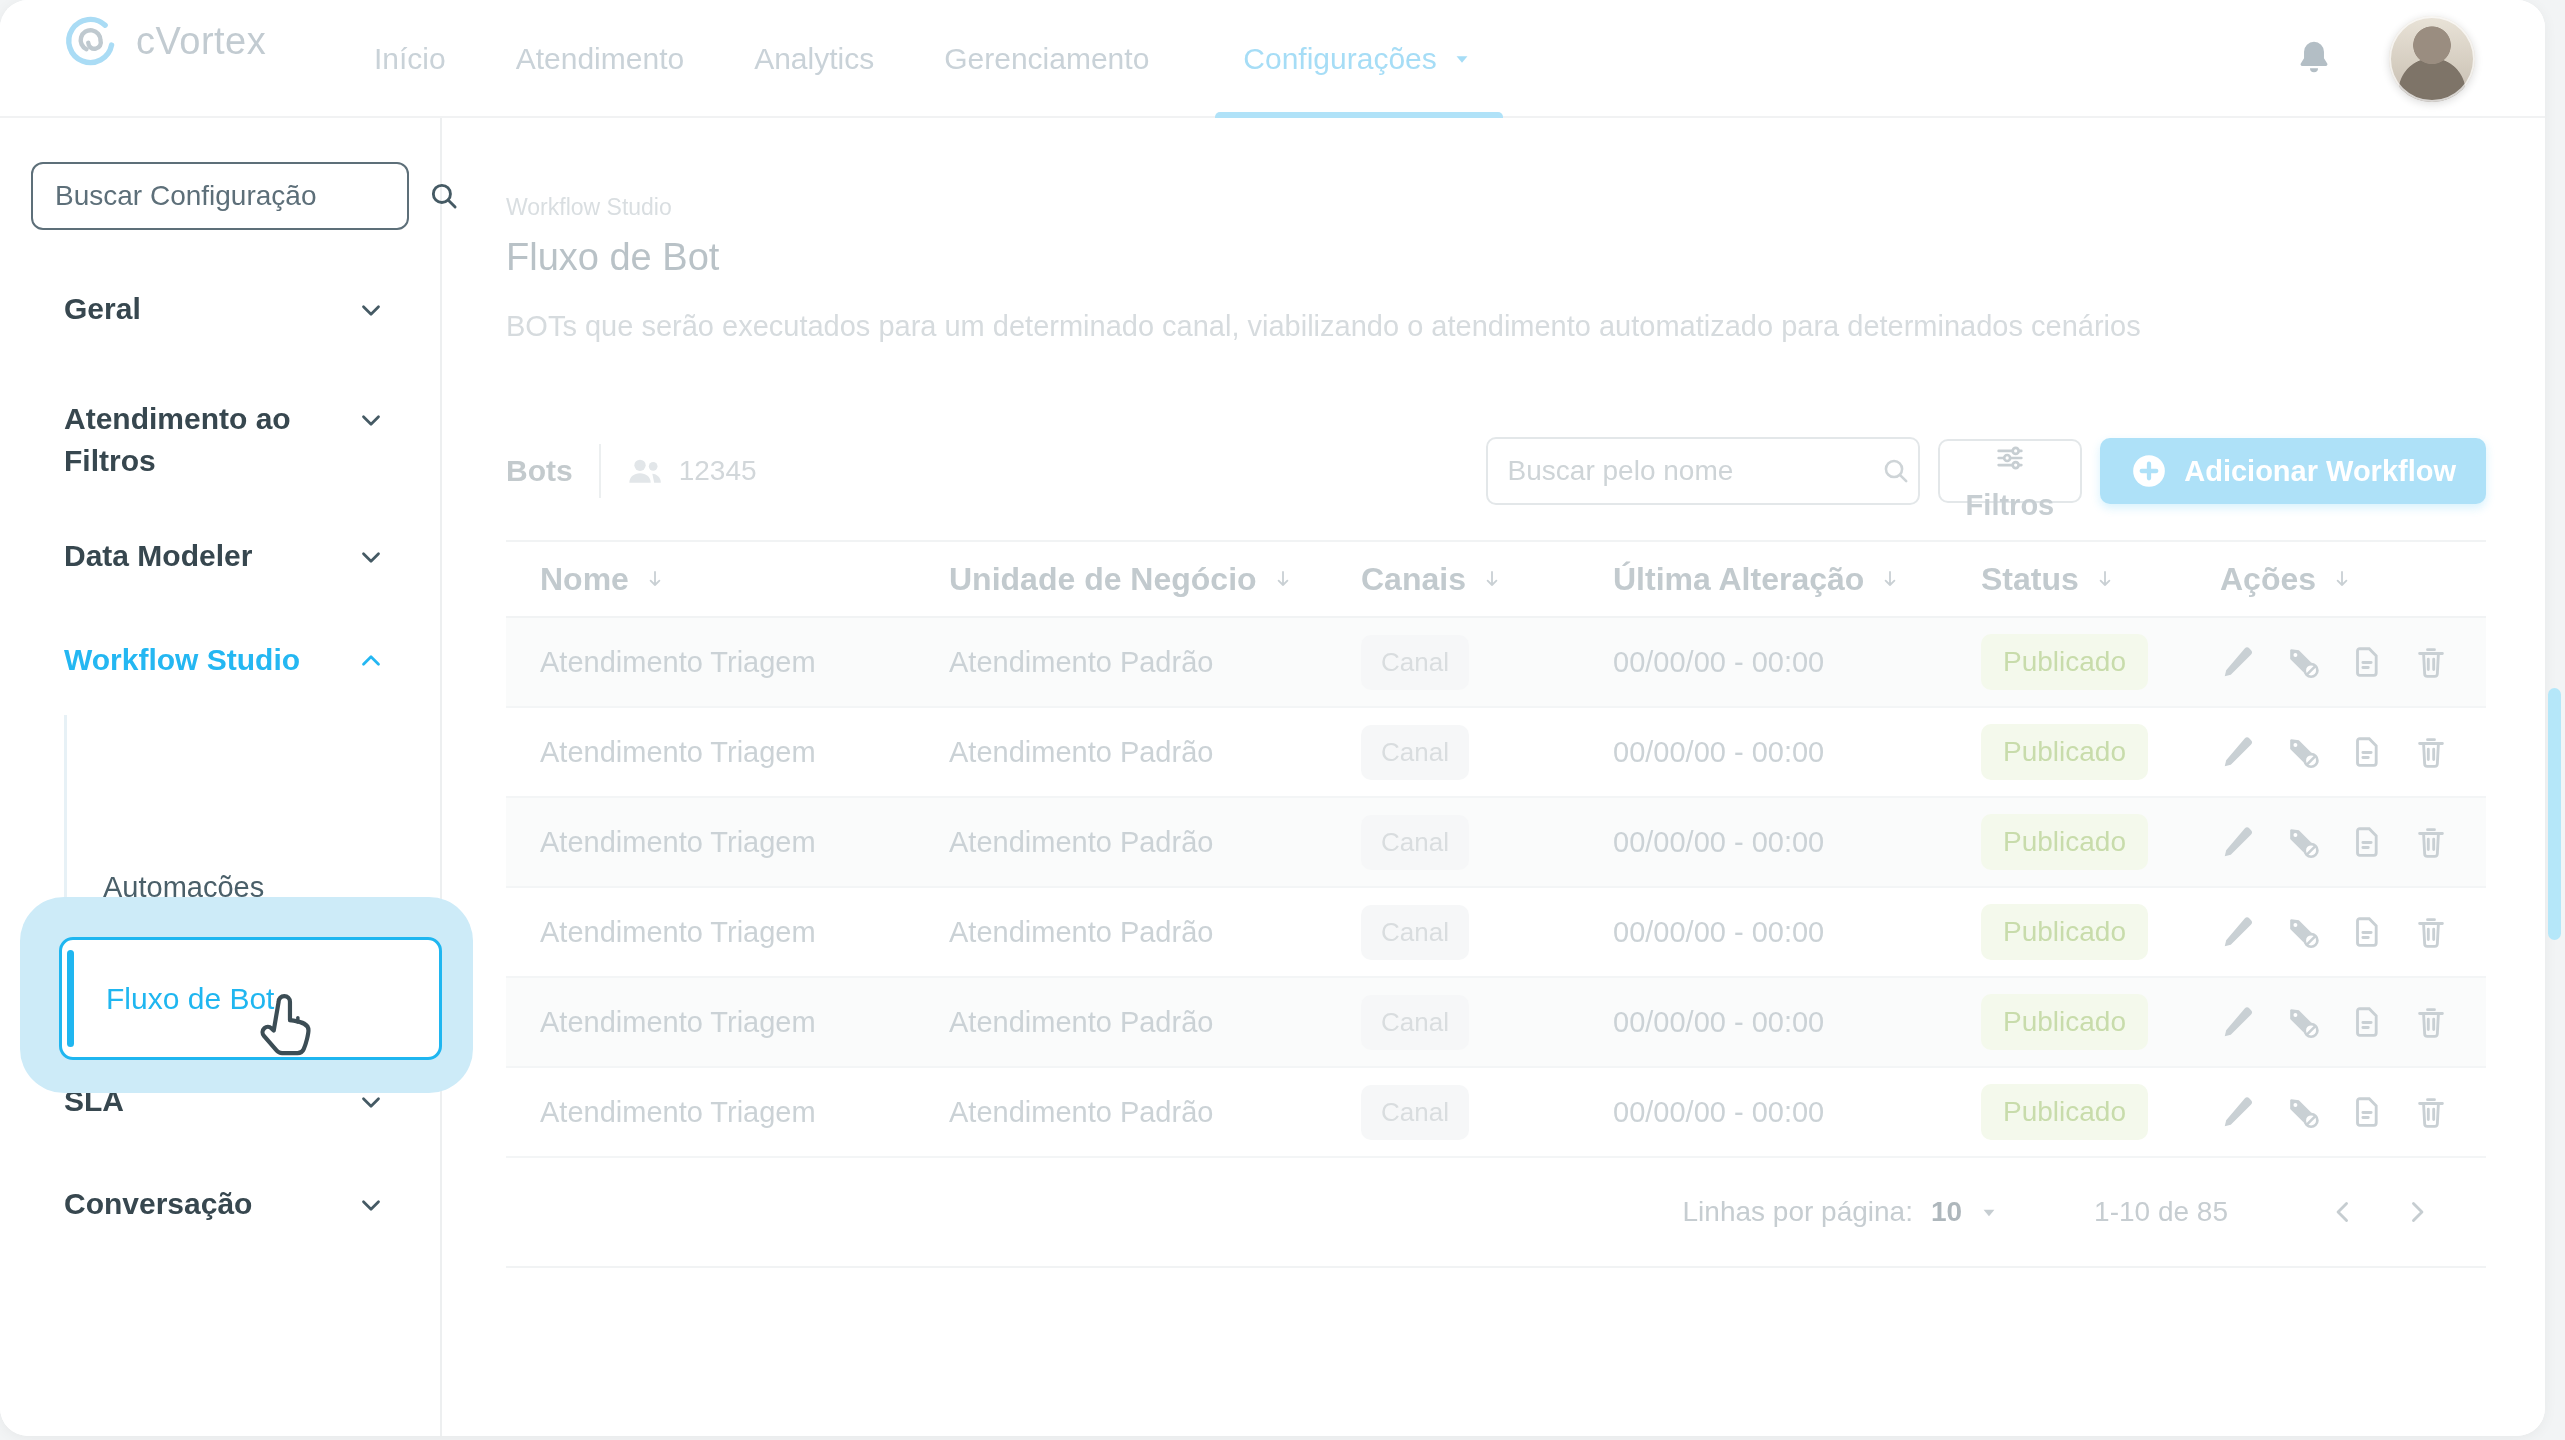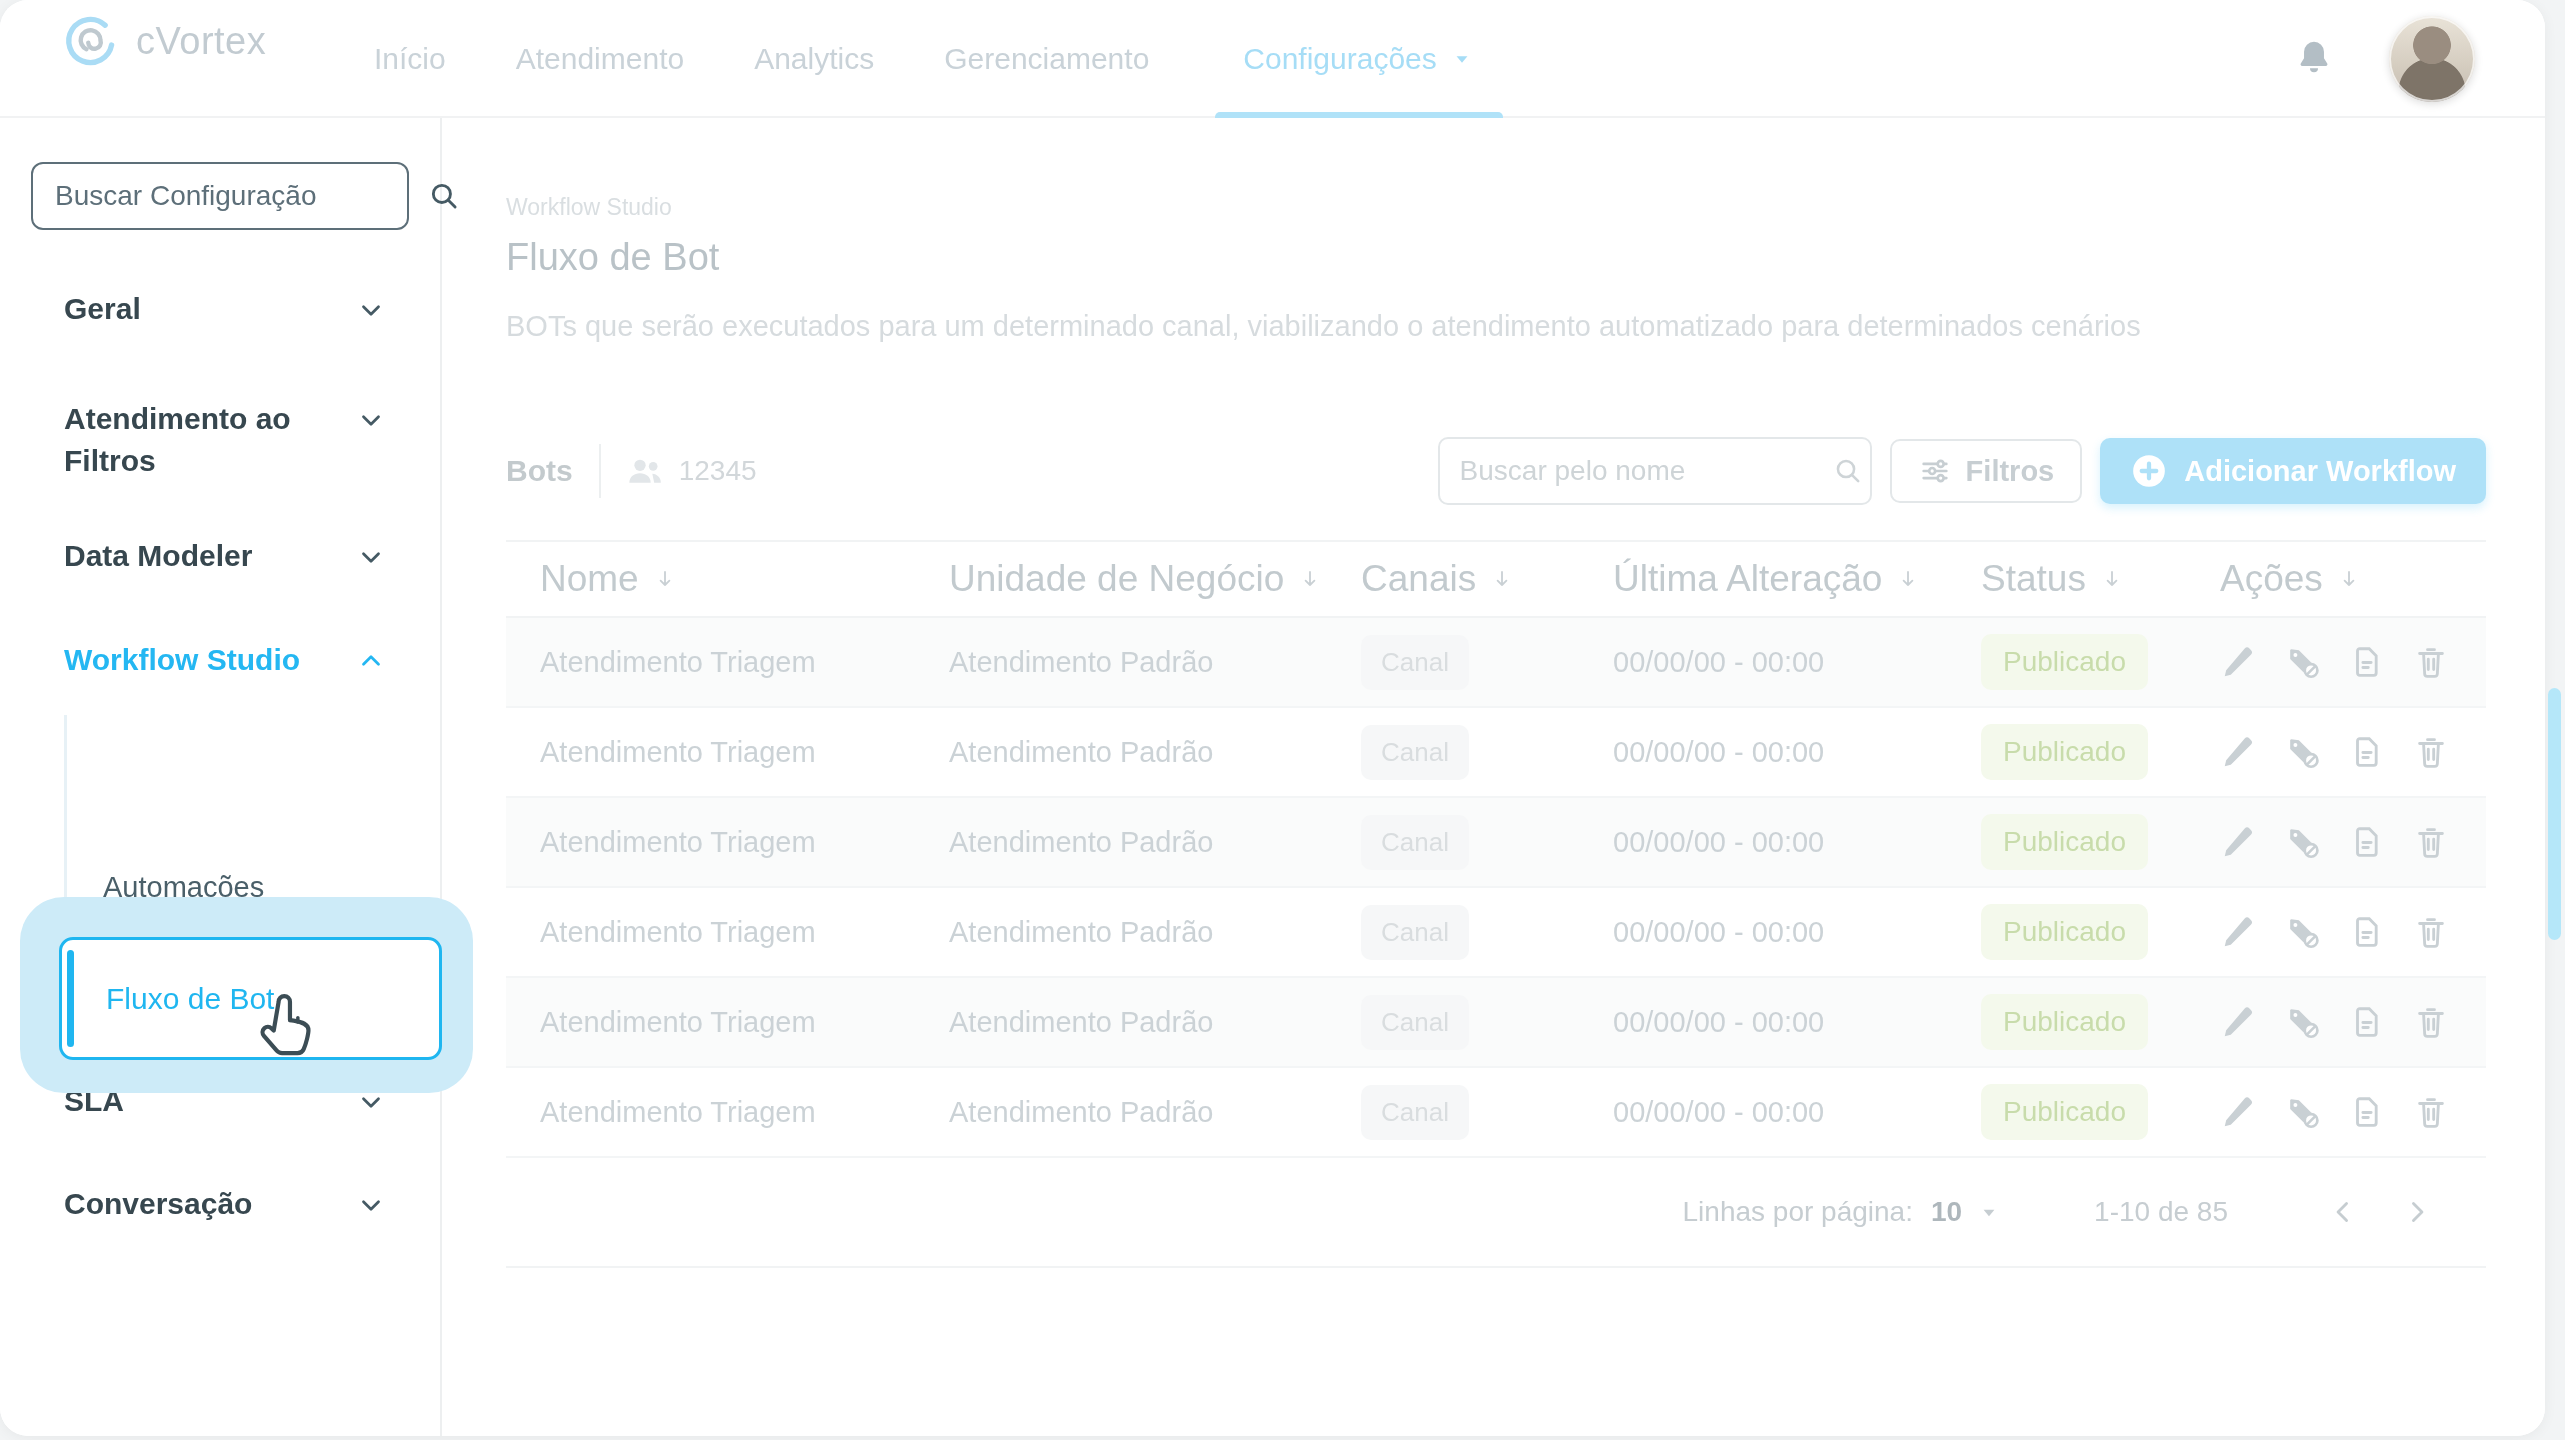--- a/index.html
+++ b/index.html
@@ -68,29 +68,29 @@
   .tb-div { width:2px; height:54px; background:#eceff0; margin:0 24px 0 26px; }
   .tb-count { font-size:28px; color:#d2d7da; margin-left:14px; }
   .tb-right { margin-left:auto; display:flex; align-items:center; gap:18px; }
   .tb-search { width:434px; height:68px; border:2px solid #e3e7e9; border-radius:10px;
                display:flex; align-items:center; background:#fff; }
   .tb-search input { flex:1; border:none; outline:none; font-size:28px; color:#b7bfc4;
                      padding:0 10px 0 20px; font-family:inherit; background:transparent; }
   .tb-search input::placeholder { color:#ced4d7; opacity:1; }
   .tb-search .mag { margin-right:16px; }
   .btn-filters { height:64px; padding:0 26px; border:2px solid #e3e7e9; border-radius:10px; background:#fff;
-                 display:flex; align-items:center; gap:14px; font-size:29px; font-weight:600; color:#c7ced2; cursor:pointer; }
+                 display:flex; align-items:center; gap:14px; font-size:29px; font-weight:600; color:#c7ced2; cursor:pointer;flex-direction:column; }
   .btn-add { height:66px; padding:0 30px; border:none; border-radius:10px; background:#aee1f8;
              display:flex; align-items:center; gap:16px; font-size:29px; font-weight:700; color:#fff;
              cursor:pointer; box-shadow:0 4px 10px rgba(36,183,242,.18); font-family:inherit; }
 
   .table { position:absolute; left:64px; top:422px; width:1980px; }
   .t-row { display:grid; grid-template-columns:443px 405px 259px 368px 239px 266px; align-items:center; }
   .t-head { height:78px; border-top:2px solid #f1f3f4; border-bottom:2px solid #f1f3f4; }
-  .t-head .hc { display:flex; align-items:center; gap:14px; font-size:37px; font-weight:400; color:#c2cace; }
+  .t-head .hc { display:flex; align-items:center; gap:14px; font-size:32px; font-weight:700; color:#c2cace; }
   .t-body .t-row { height:90px; border-bottom:2px solid #f3f5f6; font-size:29px; color:#cbd2d6; }
   .t-body .t-row:nth-child(odd) { background:#fafbfb; }
   .c1 { padding-left:34px; } .c3 { padding-left:7px; }
   .chip { display:inline-block; background:#f6f7f8; color:#d9dddf; font-size:26px;
           padding:12px 20px; border-radius:10px; }
   .badge { display:inline-block; background:#f4f9ec; color:#c8dcab; font-size:28px;
            padding:12px 22px; border-radius:10px; }
   .acts { display:flex; align-items:center; gap:26px; }
   .aicon { width:38px; height:38px; color:#c9d0d4; cursor:pointer; }
 

